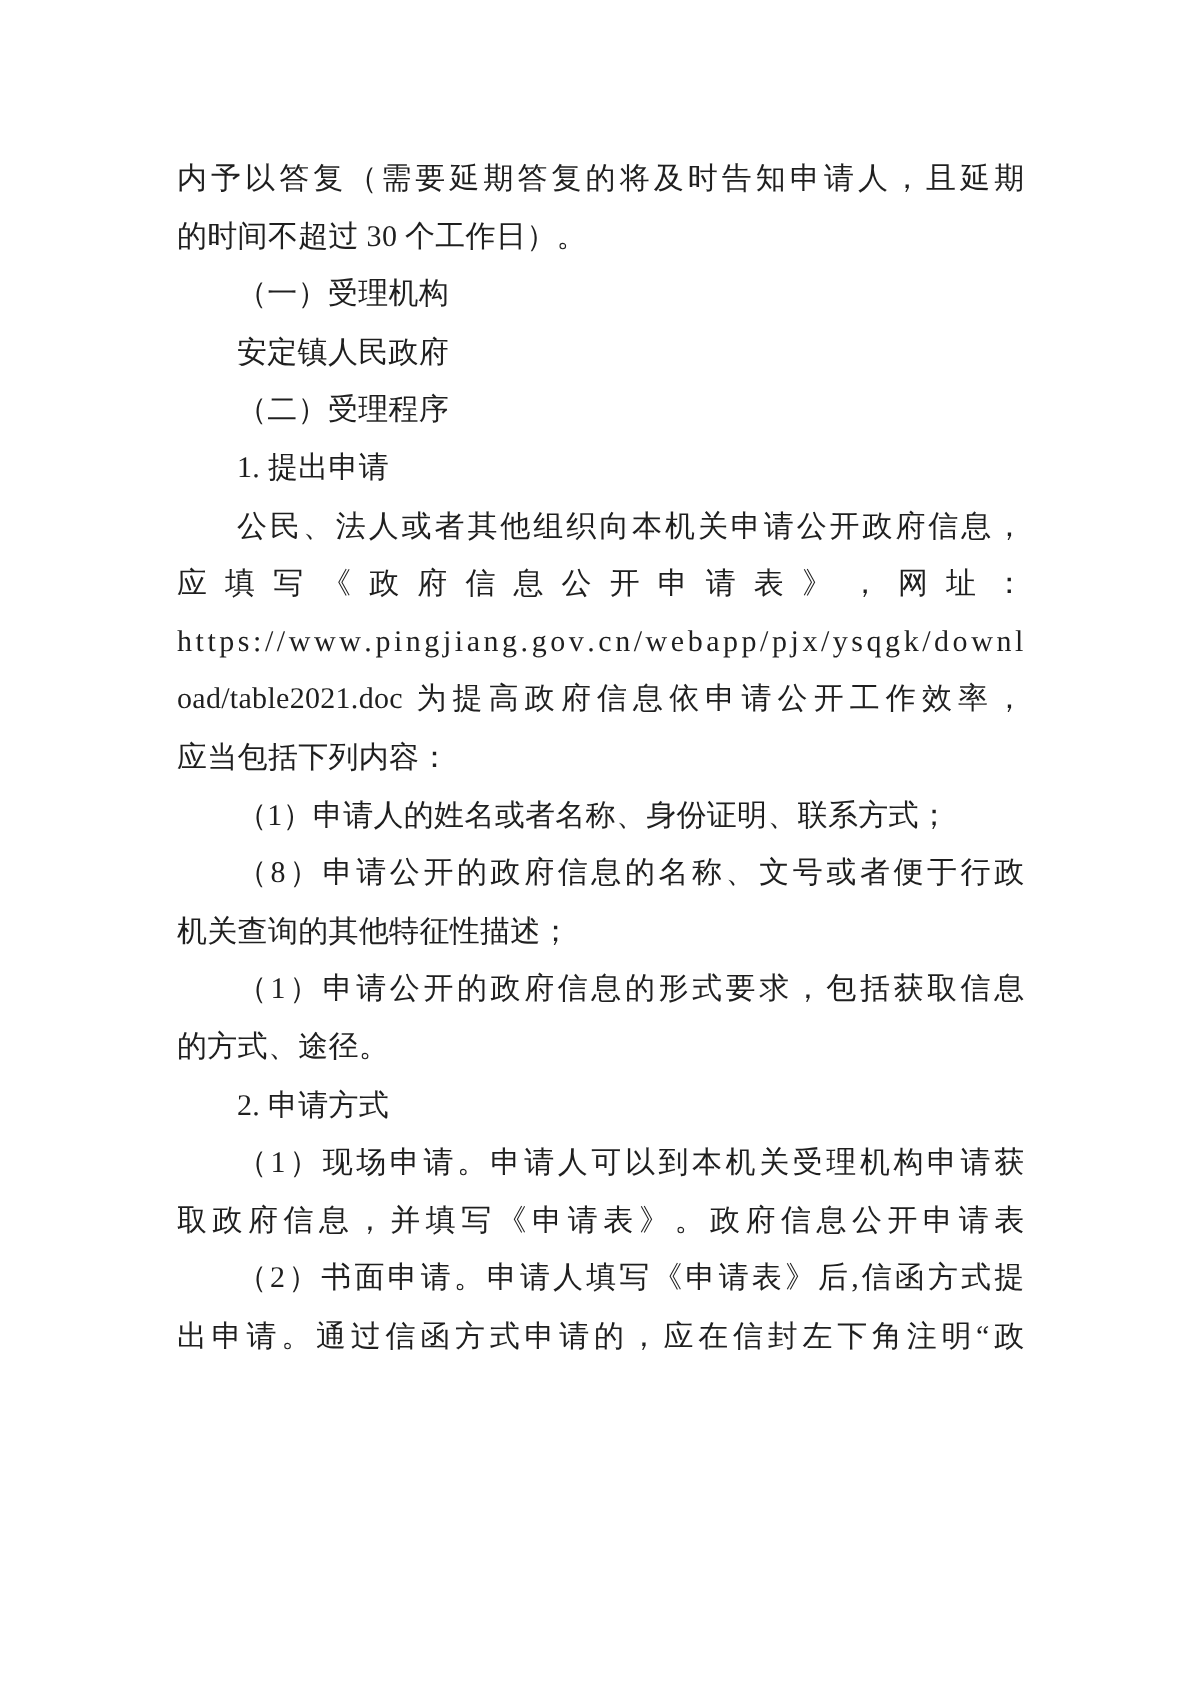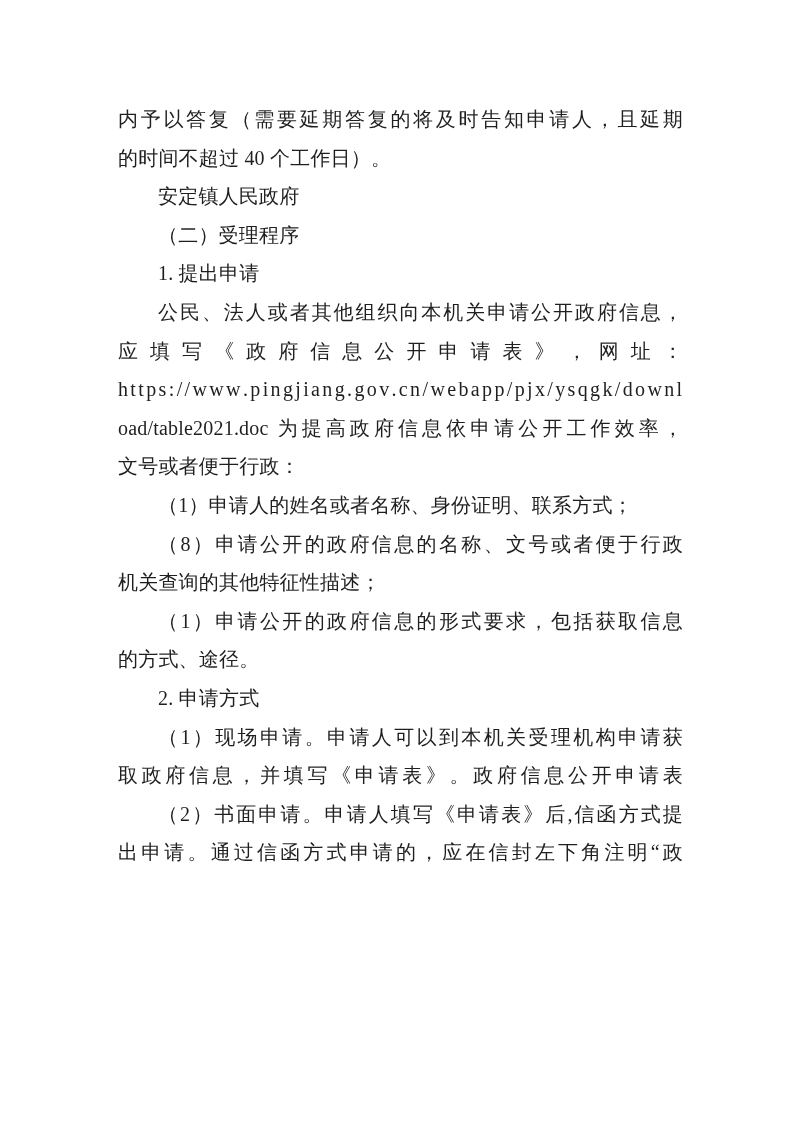--- a/index.html
+++ b/index.html
@@ -49,21 +49,22 @@
   .line.spread span {
     flex: none;
   }
 </style>
 </head>
 <body>
 
 <div class="page">
   <div class="text-block">
       <div class="line justify">内予以答复（需要延期答复的将及时告知申请人，且延期</div>
-      <div class="line">的时间不超过 40 个工作日）。</div>
+      <div class="line">的时间不超过 30 个工作日）。</div>
+      <div class="line indent">（一）受理机构</div>
       <div class="line indent">安定镇人民政府</div>
       <div class="line indent">（二）受理程序</div>
       <div class="line indent">1. 提出申请</div>
       <div class="line justify indent">公民、法人或者其他组织向本机关申请公开政府信息，</div>
       <div class="line justify">应填写《政府信息公开申请表》，网址：</div>
       <div class="line spread">
         <span>h</span>
         <span>t</span>
         <span>t</span>
         <span>p</span>
@@ -109,21 +110,21 @@
         <span>g</span>
         <span>k</span>
         <span>/</span>
         <span>d</span>
         <span>o</span>
         <span>w</span>
         <span>n</span>
         <span>l</span>
       </div>
       <div class="line justify">oad/table2021.doc 为提高政府信息依申请公开工作效率，</div>
-      <div class="line">文号或者便于行政：</div>
+      <div class="line">应当包括下列内容：</div>
       <div class="line indent">（1）申请人的姓名或者名称、身份证明、联系方式；</div>
       <div class="line justify indent">（8）申请公开的政府信息的名称、文号或者便于行政</div>
       <div class="line">机关查询的其他特征性描述；</div>
       <div class="line justify indent">（1）申请公开的政府信息的形式要求，包括获取信息</div>
       <div class="line">的方式、途径。</div>
       <div class="line indent">2. 申请方式</div>
       <div class="line justify indent">（1）现场申请。申请人可以到本机关受理机构申请获</div>
       <div class="line justify">取政府信息，并填写《申请表》。政府信息公开申请表</div>
       <div class="line justify indent">（2）书面申请。申请人填写《申请表》后,信函方式提</div>
       <div class="line justify">出申请。通过信函方式申请的，应在信封左下角注明“政</div>

